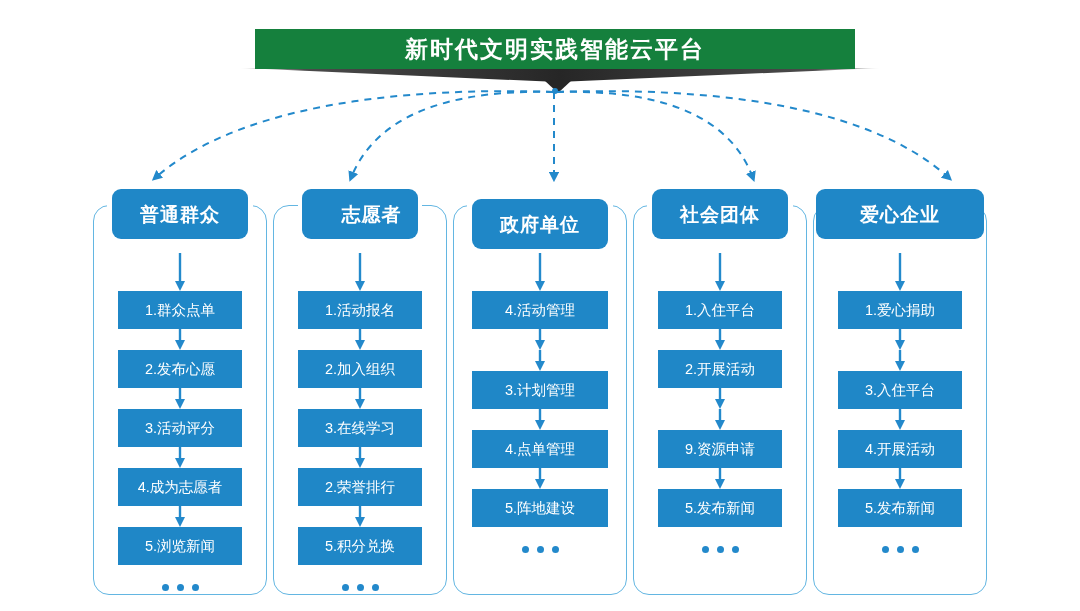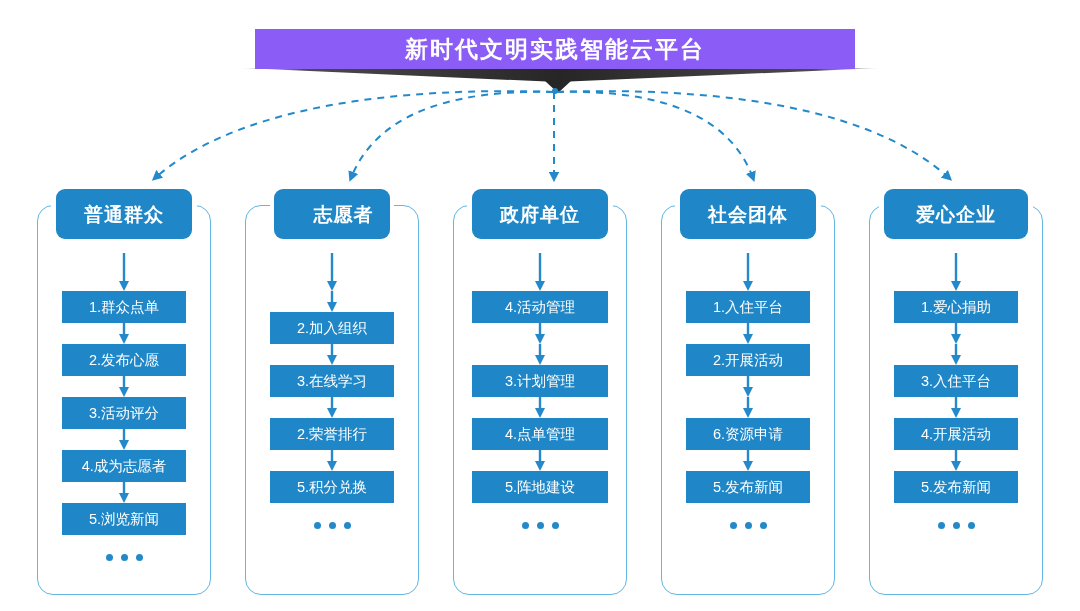--- a/index.html
+++ b/index.html
@@ -28,21 +28,21 @@
     height: 34px;
     pointer-events: none;
   }
 
   .title-bar {
     position: absolute;
     left: 255px;
     top: 29px;
     width: 600px;
     height: 40px;
-    background: #8b5cf6;
+    background: #15803d;
     display: flex;
     align-items: center;
     justify-content: center;
   }
   .title-bar .title-text {
     color: #ffffff;
     font-size: 23px;
     font-weight: bold;
     letter-spacing: 2px;
     line-height: 1;
@@ -60,21 +60,21 @@
 
   
   .columns {
     position: absolute;
     left: 0;
     top: 205px;
     width: 1080px;
     height: 400px;
     display: flex;
     justify-content: center;
-    gap: 34px;
+    gap: 6px;
   }
 
   .column {
     position: relative;
     width: 174px;
     height: 390px;
   }
 
   .col-frame {
     position: absolute;
@@ -134,21 +134,21 @@
     position: relative;
     flex: none;
   }
   .arrow svg { display: block; }
 
   .arrow.first { height: 38px; }
   .arrow.first svg { height: 38px; }
 
   .item {
     width: 124px;
-    height: 32px;
+    height: 38px;
     background: #1f87c7;
     display: flex;
     align-items: center;
     justify-content: center;
     flex: none;
   }
   .item .item-text {
     color: #ffffff;
     font-size: 14.5px;
     white-space: nowrap;
@@ -277,20 +277,23 @@
       <div class="col-header" style="width:116px;padding-left:23px;">
         <span class="hdr-text">志愿者</span>
       </div>
       <div class="col-body">
         <div class="arrow first">
           <svg width="16" height="38" viewBox="0 0 16 38">
               <path d="M8,0 L8,29" stroke="#2389cb" stroke-width="2.4" fill="none"></path>
               <path d="M3,28 L13,28 L8,38 Z" fill="#2389cb"></path>
             </svg>
         </div>
+        <div class="item">
+            <span class="item-text">1.活动报名</span>
+          </div>
         <div class="arrow">
           <svg width="16" height="21" viewBox="0 0 16 21">
               <path d="M8,0 L8,12" stroke="#2389cb" stroke-width="2.4" fill="none"></path>
               <path d="M3,11 L13,11 L8,21 Z" fill="#2389cb"></path>
             </svg>
         </div>
         <div class="item">
             <span class="item-text">2.加入组织</span>
           </div>
         <div class="arrow">
@@ -324,21 +327,21 @@
             <span></span>
             <span></span>
             <span></span>
           </div>
       </div>
     </div>
 
     <div class="column">
       <div class="col-frame"></div>
       <div class="col-notch" style="left:14px;right:14px;"></div>
-      <div class="col-header" style="width:136px;">
+      <div class="col-header" style="width:136px;margin-top:10px;">
         <span class="hdr-text">政府单位</span>
       </div>
       <div class="col-body">
         <div class="arrow first">
           <svg width="16" height="38" viewBox="0 0 16 38">
               <path d="M8,0 L8,29" stroke="#2389cb" stroke-width="2.4" fill="none"></path>
               <path d="M3,28 L13,28 L8,38 Z" fill="#2389cb"></path>
             </svg>
         </div>
         <div class="item" style="width:136px;">
@@ -416,21 +419,21 @@
               <path d="M3,11 L13,11 L8,21 Z" fill="#2389cb"></path>
             </svg>
         </div>
         <div class="arrow">
           <svg width="16" height="21" viewBox="0 0 16 21">
               <path d="M8,0 L8,12" stroke="#2389cb" stroke-width="2.4" fill="none"></path>
               <path d="M3,11 L13,11 L8,21 Z" fill="#2389cb"></path>
             </svg>
         </div>
         <div class="item">
-            <span class="item-text">6.资源申请</span>
+            <span class="item-text">9.资源申请</span>
           </div>
         <div class="arrow">
           <svg width="16" height="21" viewBox="0 0 16 21">
               <path d="M8,0 L8,12" stroke="#2389cb" stroke-width="2.4" fill="none"></path>
               <path d="M3,11 L13,11 L8,21 Z" fill="#2389cb"></path>
             </svg>
         </div>
         <div class="item">
             <span class="item-text">5.发布新闻</span>
           </div>
@@ -438,21 +441,21 @@
             <span></span>
             <span></span>
             <span></span>
           </div>
       </div>
     </div>
 
     <div class="column">
       <div class="col-frame"></div>
       <div class="col-notch" style="left:10px;right:10px;"></div>
-      <div class="col-header" style="width:144px;">
+      <div class="col-header" style="width:168px;">
         <span class="hdr-text">爱心企业</span>
       </div>
       <div class="col-body">
         <div class="arrow first">
           <svg width="16" height="38" viewBox="0 0 16 38">
               <path d="M8,0 L8,29" stroke="#2389cb" stroke-width="2.4" fill="none"></path>
               <path d="M3,28 L13,28 L8,38 Z" fill="#2389cb"></path>
             </svg>
         </div>
         <div class="item">

